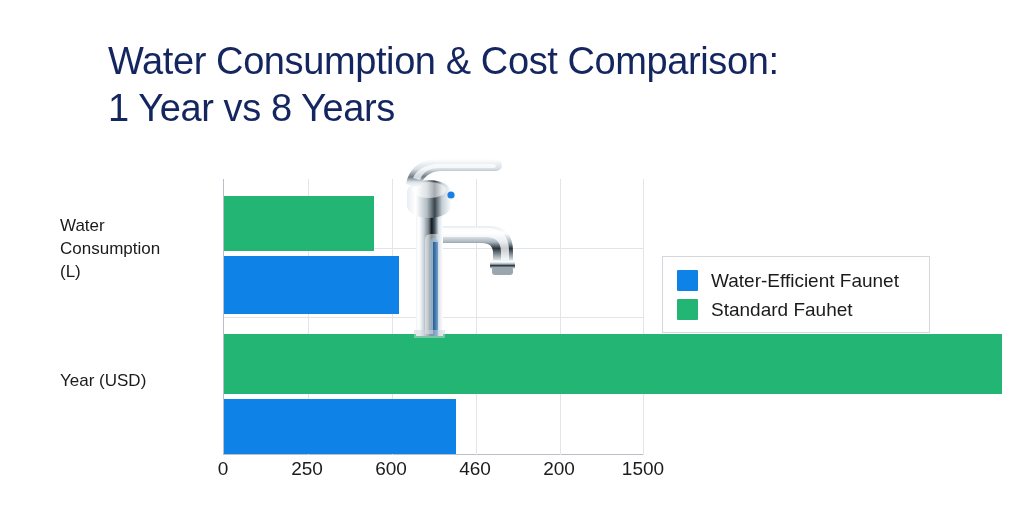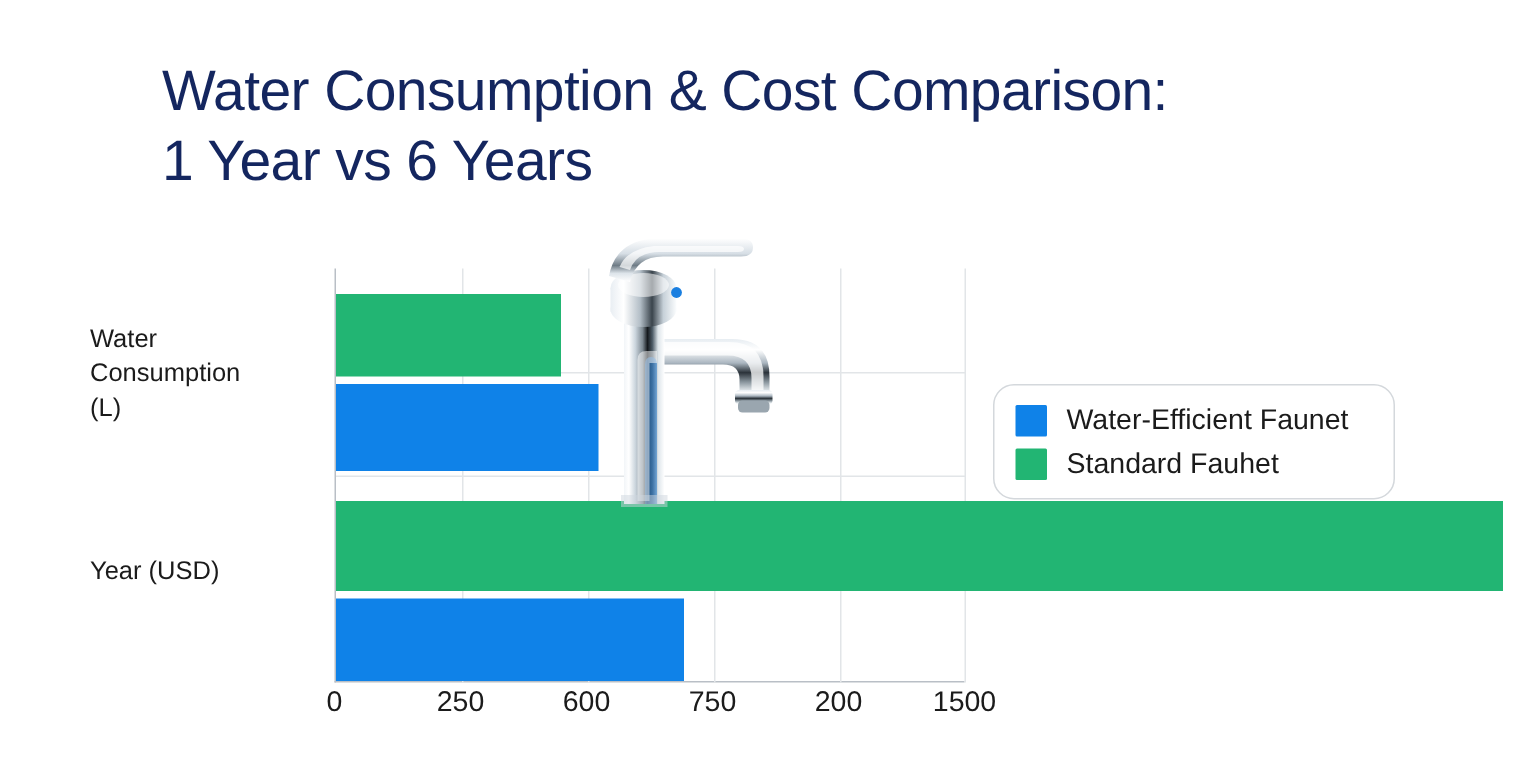--- a/index.html
+++ b/index.html
@@ -113,21 +113,21 @@
   }
 
   
   #legend {
     position: absolute;
     left: 662px;
     top: 256px;
     width: 268px;
     height: 77px;
     border: 1px solid #d4d8dc;
-    border-radius: 14px;
+    border-radius: 0;
     background: #ffffff;
     padding: 9px 12px 9px 14px;
   }
   .legend-row {
     display: flex;
     align-items: center;
     height: 29px;
   }
   .legend-swatch {
     width: 21px;
@@ -153,21 +153,21 @@
     pointer-events: none;
   }
 </style>
 </head>
 <body>
 
 <div id="slide">
 
   <div id="title-block">
     <div id="title-line-1">Water Consumption &amp; Cost Comparison:</div>
-    <div id="title-line-2">1 Year vs 6 Years</div>
+    <div id="title-line-2">1 Year vs 8 Years</div>
   </div>
 
   <div id="chart-area">
 
     <div id="plot-area">
 
       <div class="gridline-v" style="left:84px"></div>
       <div class="gridline-v" style="left:168px"></div>
       <div class="gridline-v" style="left:252px"></div>
       <div class="gridline-v" style="left:336px"></div>
@@ -180,21 +180,21 @@
       <div class="bar" id="bar-water-standard" style="top:17px; height:55px; width:150px; background:#22b573;"></div>
       <div class="bar" id="bar-water-efficient" style="top:77px; height:58px; width:175px; background:#0f82e8;"></div>
 
       <div class="bar" id="bar-cost-standard" style="top: 155px; height: 60px; width: 778px; background: rgb(34, 181, 115);"></div>
       <div class="bar" id="bar-cost-efficient" style="top:220px; height:55px; width:232px; background:#0f82e8;"></div>
     </div>
 
     <div class="xtick" style="left:183px">0</div>
     <div class="xtick" style="left:267px">250</div>
     <div class="xtick" style="left:351px">600</div>
-    <div class="xtick" style="left:435px">750</div>
+    <div class="xtick" style="left:435px">460</div>
     <div class="xtick" style="left:519px">200</div>
     <div class="xtick" style="left:603px">1500</div>
 
     <div class="ycat" id="ycat-water">
       <div>Water</div>
       <div>Consumption</div>
       <div>(L)</div>
     </div>
     <div class="ycat" id="ycat-cost">Year (USD)</div>
 

